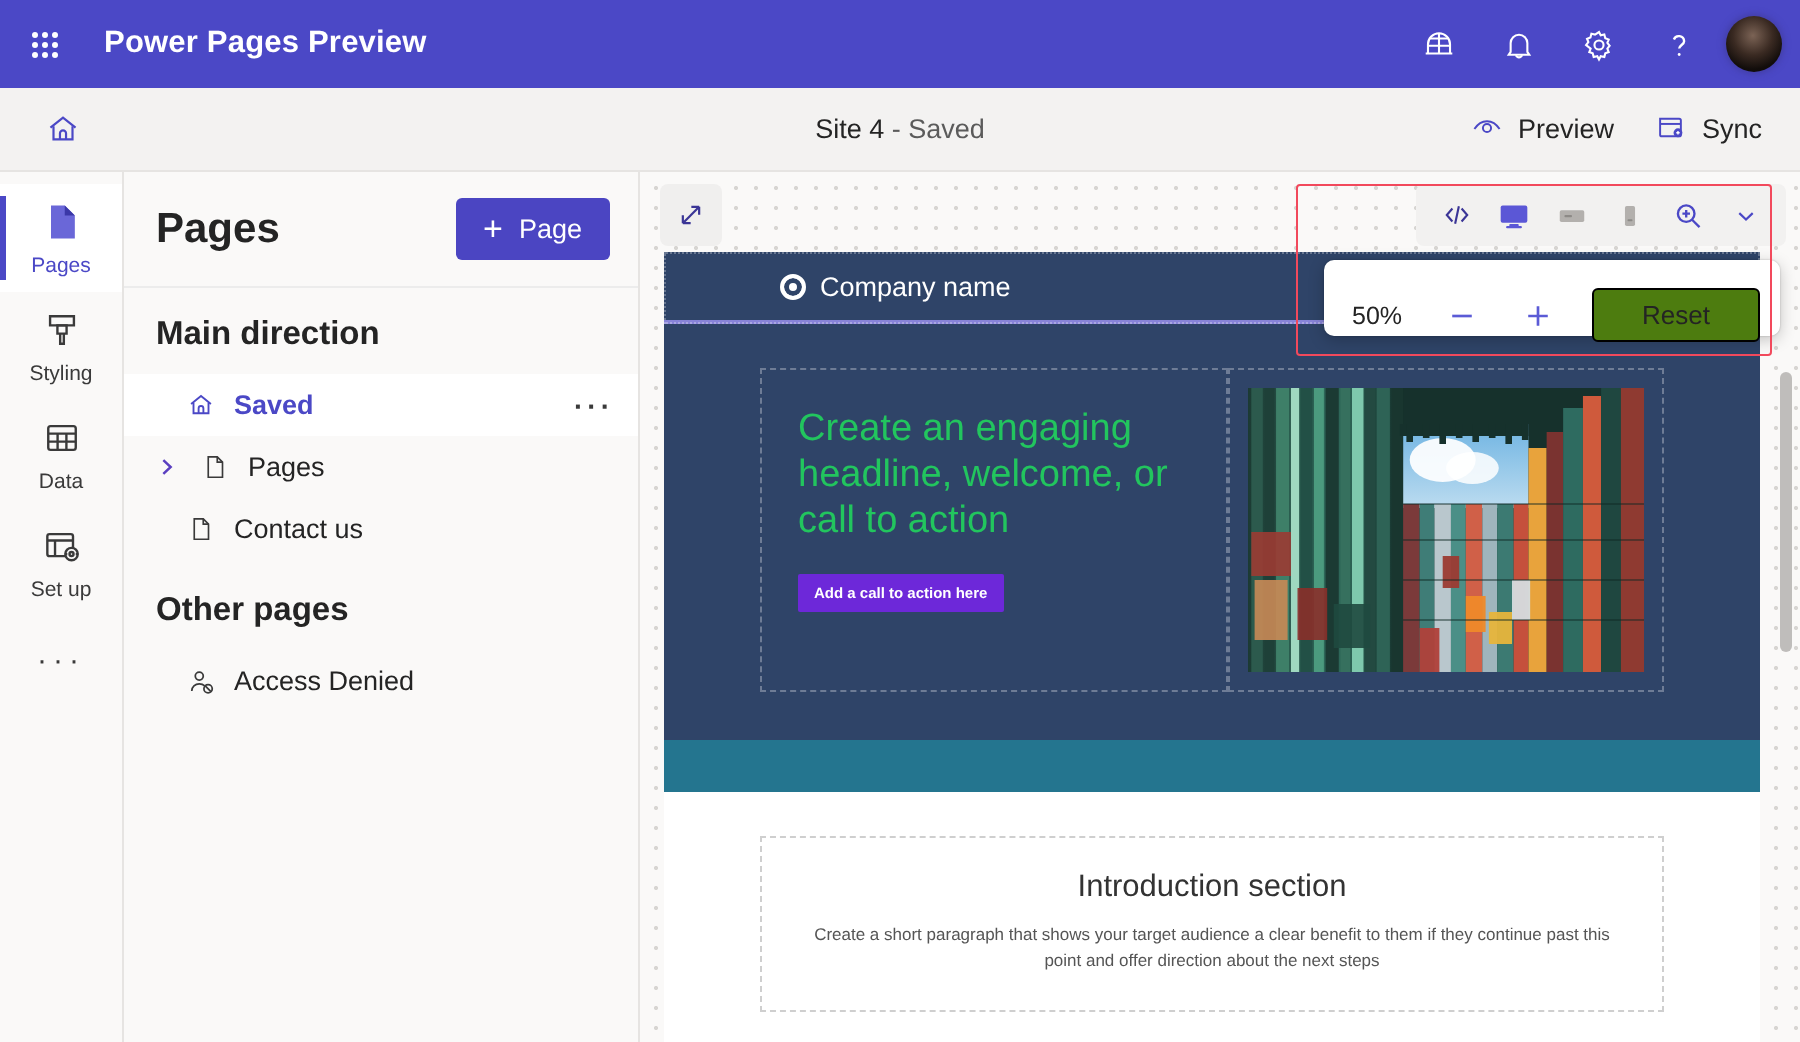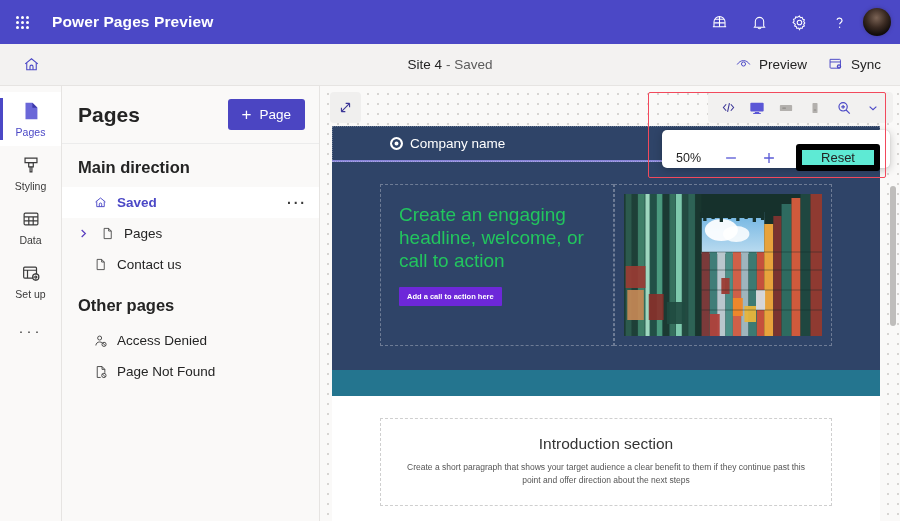--- a/index.html
+++ b/index.html
@@ -119,21 +119,21 @@
 
   .zoom-popover {
     position: absolute; right: 10px; top: 44px; height: 38px; z-index: 9;
     background: #fff; border-radius: 5px; box-shadow: 0 2px 8px rgba(0,0,0,.22), 0 0 1px rgba(0,0,0,.25);
     display: flex; align-items: center; padding: 17px 10px 0 14px; gap: 12px;
   }
   .zoom-val { font-size: 12.5px; color: #242424; min-width: 30px; }
   .zbtn { width: 26px; height: 26px; display: flex; align-items: center; justify-content: center; cursor: pointer; color: #5b5bd6; }
   .zbtn svg { display: block; }
   .reset-btn {
-    height: 27px; min-width: 84px; border: 6px solid #000000; border-radius: 3px; background: #5eead4;
+    height: 27px; min-width: 84px; border: 1px solid #000000; border-radius: 3px; background: #4d7c0f;
     font-size: 13px; color: #242424; font-family: inherit; cursor: pointer; margin-left: 2px;
   }
 
   
   .page-preview { position: absolute; left: 12px; top: 40px; width: 548px; }
   .pp-header {
     height: 36px; background: #2f4468; display: flex; align-items: center; padding-left: 58px;
     border-bottom: 2px solid #8884d8; outline: 1px dotted rgba(255,255,255,.28); outline-offset: -1px;
   }
   .pp-logo {
@@ -358,32 +358,20 @@
           <svg width="16" height="16" viewBox="0 0 20 20" fill="none" stroke="#3a3a3a" stroke-width="1.1">
             <circle cx="8.3" cy="6.3" r="2.5"></circle>
             <path d="M3.6 15.6c0-2.6 2.1-4.4 4.7-4.4 1.3 0 2.5.4 3.4 1.2"></path>
             <circle cx="13.8" cy="14.2" r="2.6"></circle>
             <path d="M12 12.4l3.6 3.6"></path>
           </svg>
         </span>
         <span class="ni-label">Access Denied</span>
       </div>
 
-      <div class="nav-item">
-        <span class="ni-icon">
-          <svg width="16" height="16" viewBox="0 0 20 20" fill="none" stroke="#3a3a3a" stroke-width="1.1">
-            <path d="M5.3 3.2h6L14.8 6.7v4.3"></path>
-              <path d="M5.3 3.2v13.6h4.3"></path>
-            <path d="M11.3 3.2v3.5h3.5"></path>
-            <circle cx="13.6" cy="14.3" r="2.7"></circle>
-            <path d="M11.7 12.4l3.8 3.8"></path>
-          </svg>
-        </span>
-        <span class="ni-label">Page Not Found</span>
-      </div>
     </div>
   </div>
 
   <div class="canvas">
 
     <div class="expand-btn">
       <svg width="17" height="17" viewBox="0 0 20 20" fill="none" stroke="#3b3596" stroke-width="1.3">
         <path d="M14.8 5.2L5.2 14.8"></path>
         <path d="M14.8 5.2h-4.6M14.8 5.2v4.6"></path>
         <path d="M5.2 14.8h4.6M5.2 14.8v-4.6"></path>

